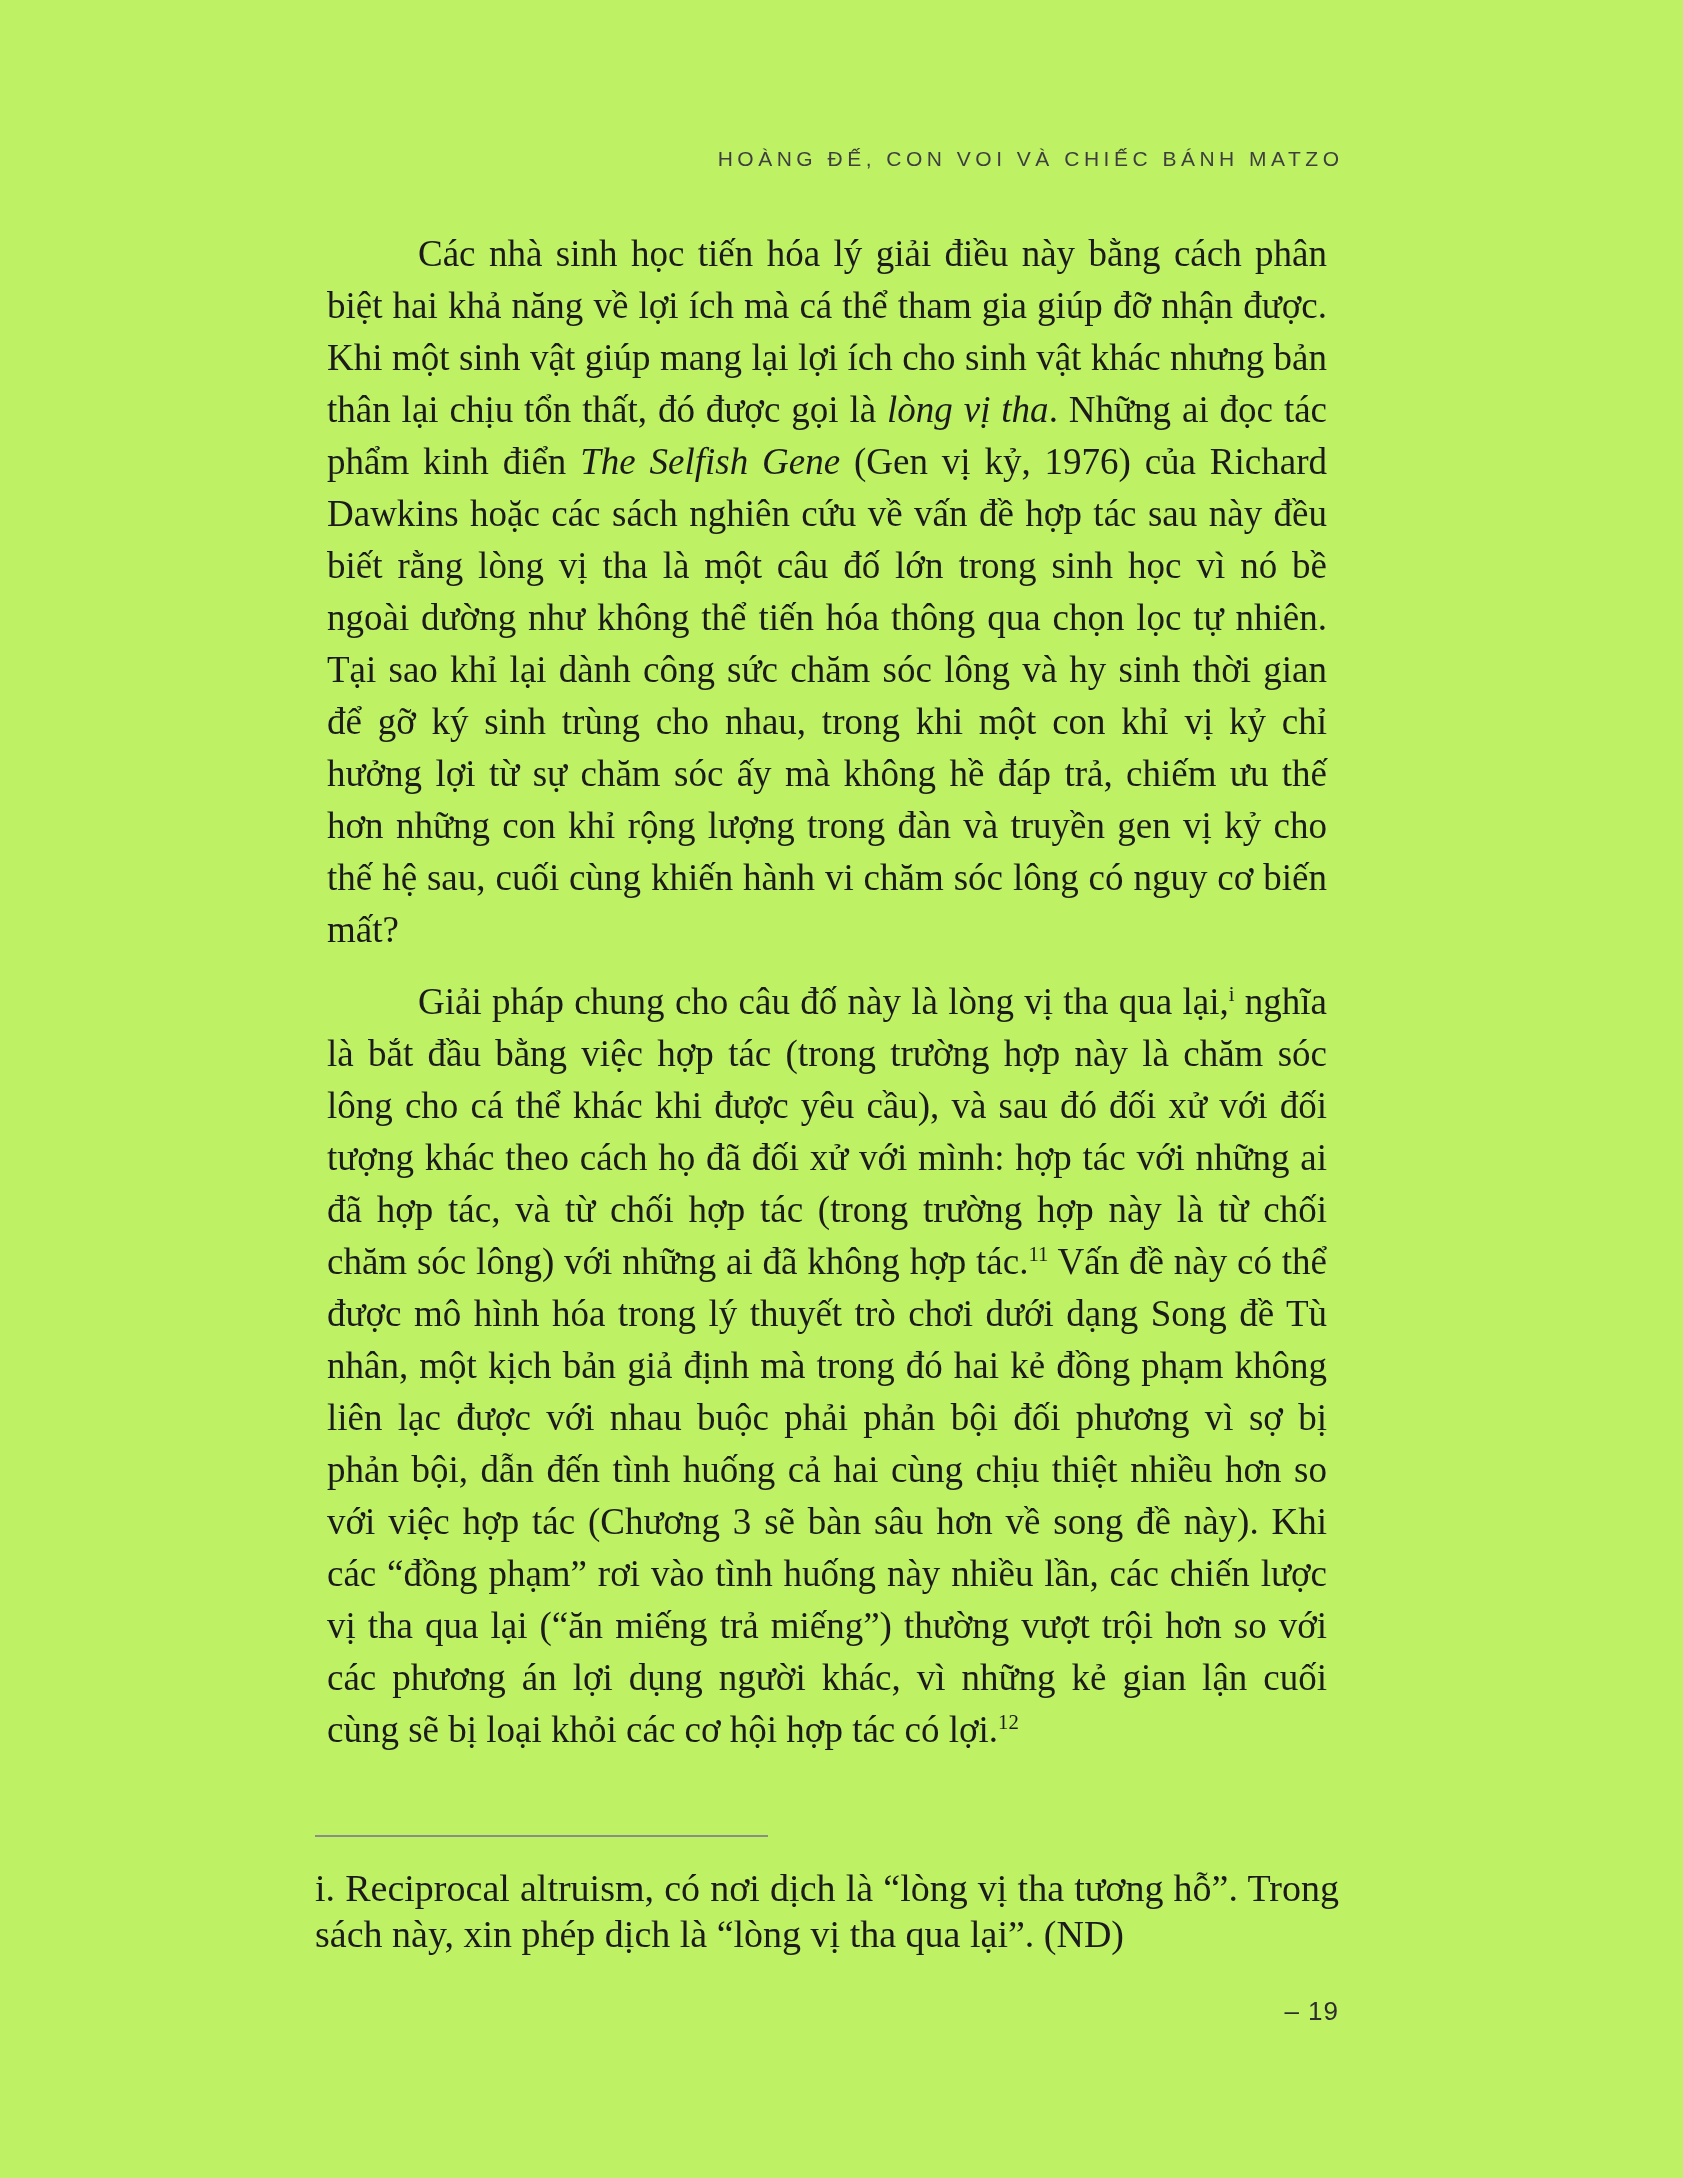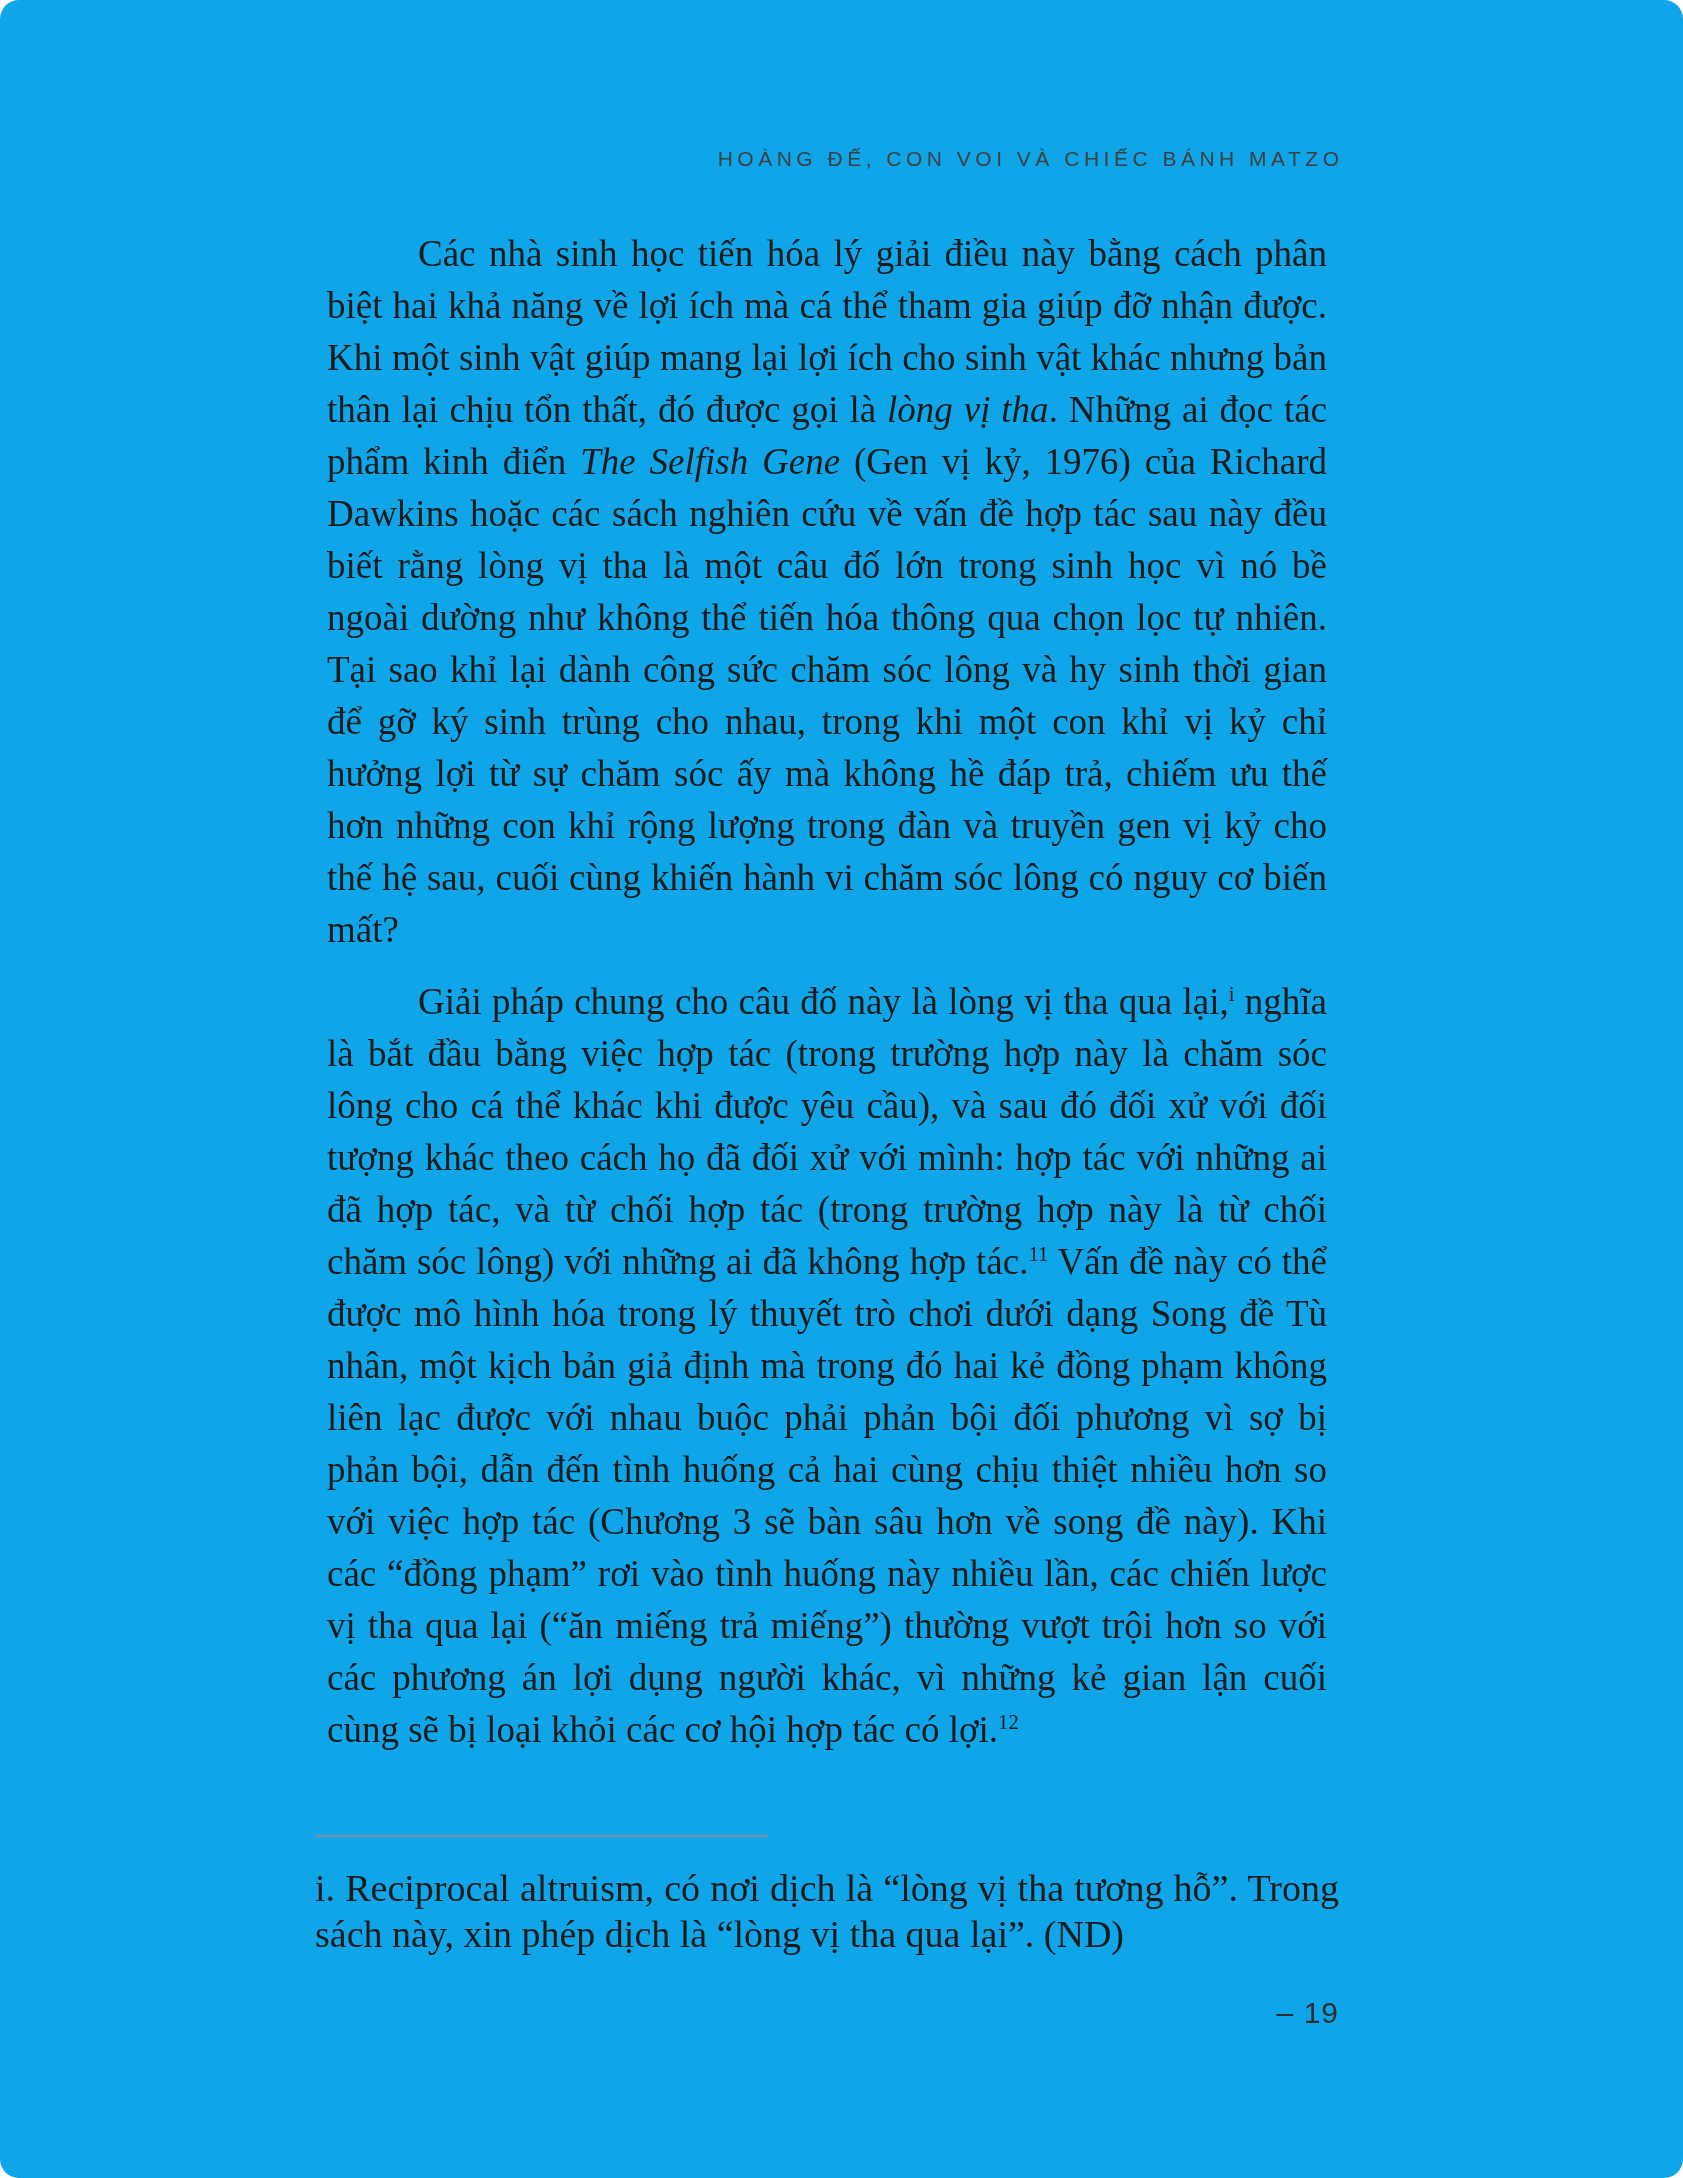--- a/index.html
+++ b/index.html
@@ -11,22 +11,21 @@
     width: 1683px;
     height: 2178px;
     position: relative;
     font-family: "Liberation Serif", "DejaVu Serif", serif;
     color: var(--text, #1b1b1b);
     overflow: hidden;
   }
   .page {
     position: absolute;
     inset: 0;
-    background: #0ea5e9;
-    border-radius: 19px;
+    background: #bef264;
   }
   .content {
     position: absolute;
     left: 315px;
     top: 0;
     width: 1024px;
   }
   .running-header {
     margin-top: 147px;
     height: 32px;
@@ -72,21 +71,21 @@
     font-size: 38px;
     line-height: 46px;
     text-align: justify;
     color: var(--text, #1b1b1b);
   }
   .page-number {
     position: absolute;
     top: 1996px;
     right: 0;
     font-family: "Liberation Sans", "DejaVu Sans", sans-serif;
-    font-size: 30px;
+    font-size: 26px;
     letter-spacing: 1px;
     color: var(--pagenum, #2e2e2e);
     white-space: nowrap;
   }
 </style>
 </head>
 <body>
 
 <div class="page">
   <div class="content">

